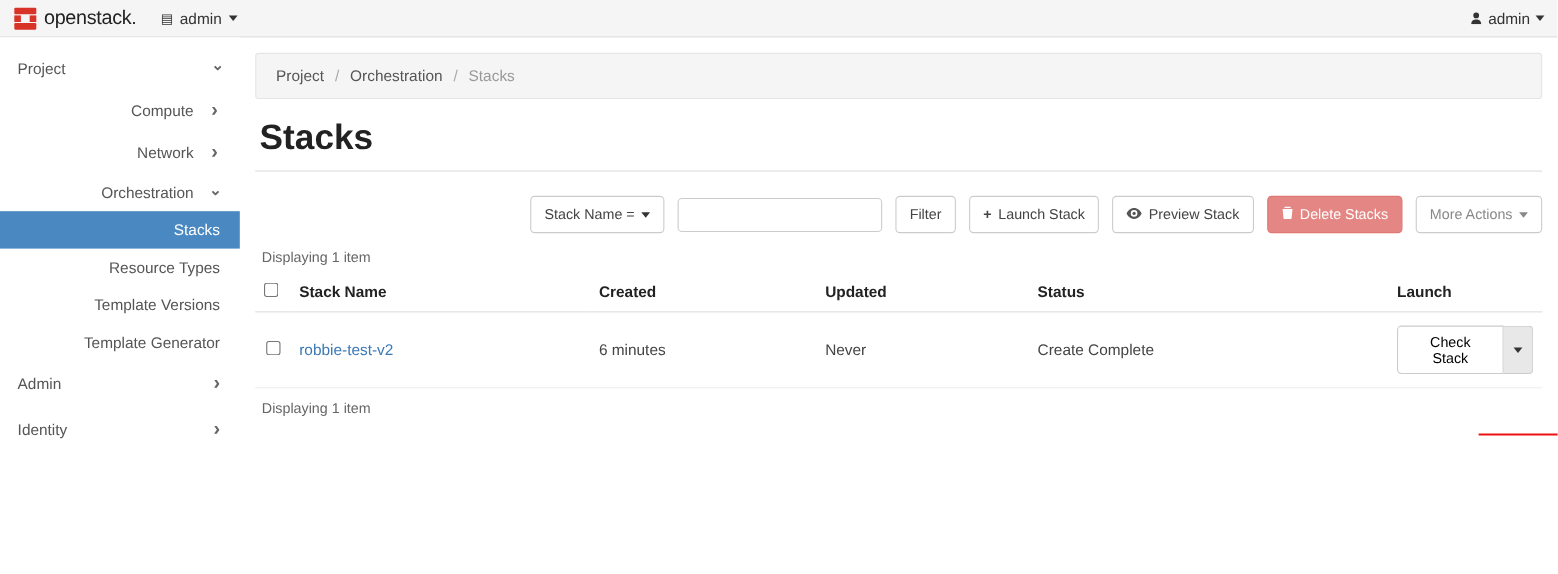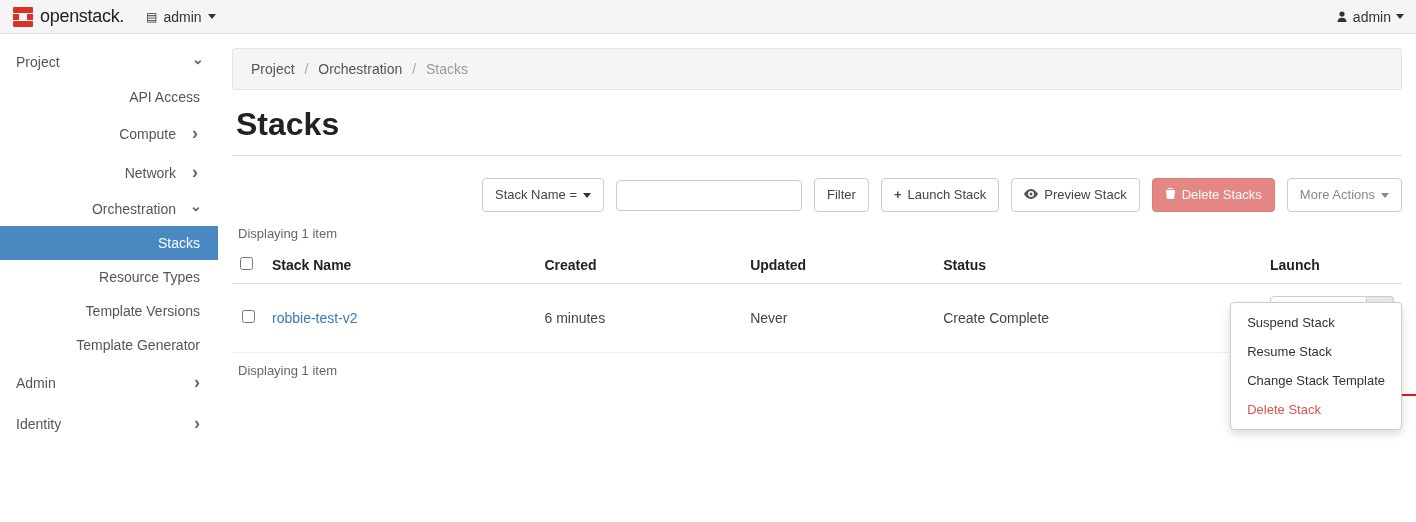--- a/index.html
+++ b/index.html
@@ -261,23 +261,20 @@
     <span>admin</span>
     <span class="caret-down"></span>
   </div>
 </div>
 
 <div class="layout">
   <div class="sidebar">
     <div class="nav-group">
       <span>Project</span>
       <span class="chevron chevron-down"></span>
-    </div>
-    <div class="nav-item-simple no-chevron">
-      <span>API Access</span>
     </div>
     <div class="nav-item-right">
       <span>Compute</span>
       <span class="chevron chevron-right"></span>
     </div>
     <div class="nav-item-right">
       <span>Network</span>
       <span class="chevron chevron-right"></span>
     </div>
     <div class="nav-item-right">
@@ -379,26 +376,20 @@
                 <span class="caret-down"></span>
               </button>
             </div>
           </td>
         </tr>
       </tbody>
     </table>
 
     <div class="displaying" style="margin-top:10px">Displaying 1 item</div>
 
-    <div class="dropdown-menu">
-      <div class="item">Suspend Stack</div>
-      <div class="item">Resume Stack</div>
-      <div class="item">Change Stack Template</div>
-      <div class="item danger">Delete Stack</div>
-    </div>
 
     <svg class="arrow-annotation" width="112" height="18">
       <line x1="0" y1="9" x2="100" y2="9" class="arrow-line"></line>
       <polygon points="100,4 112,9 100,14" class="arrow-head"></polygon>
     </svg>
 
   </div>
 </div>
 
 </body></html>

